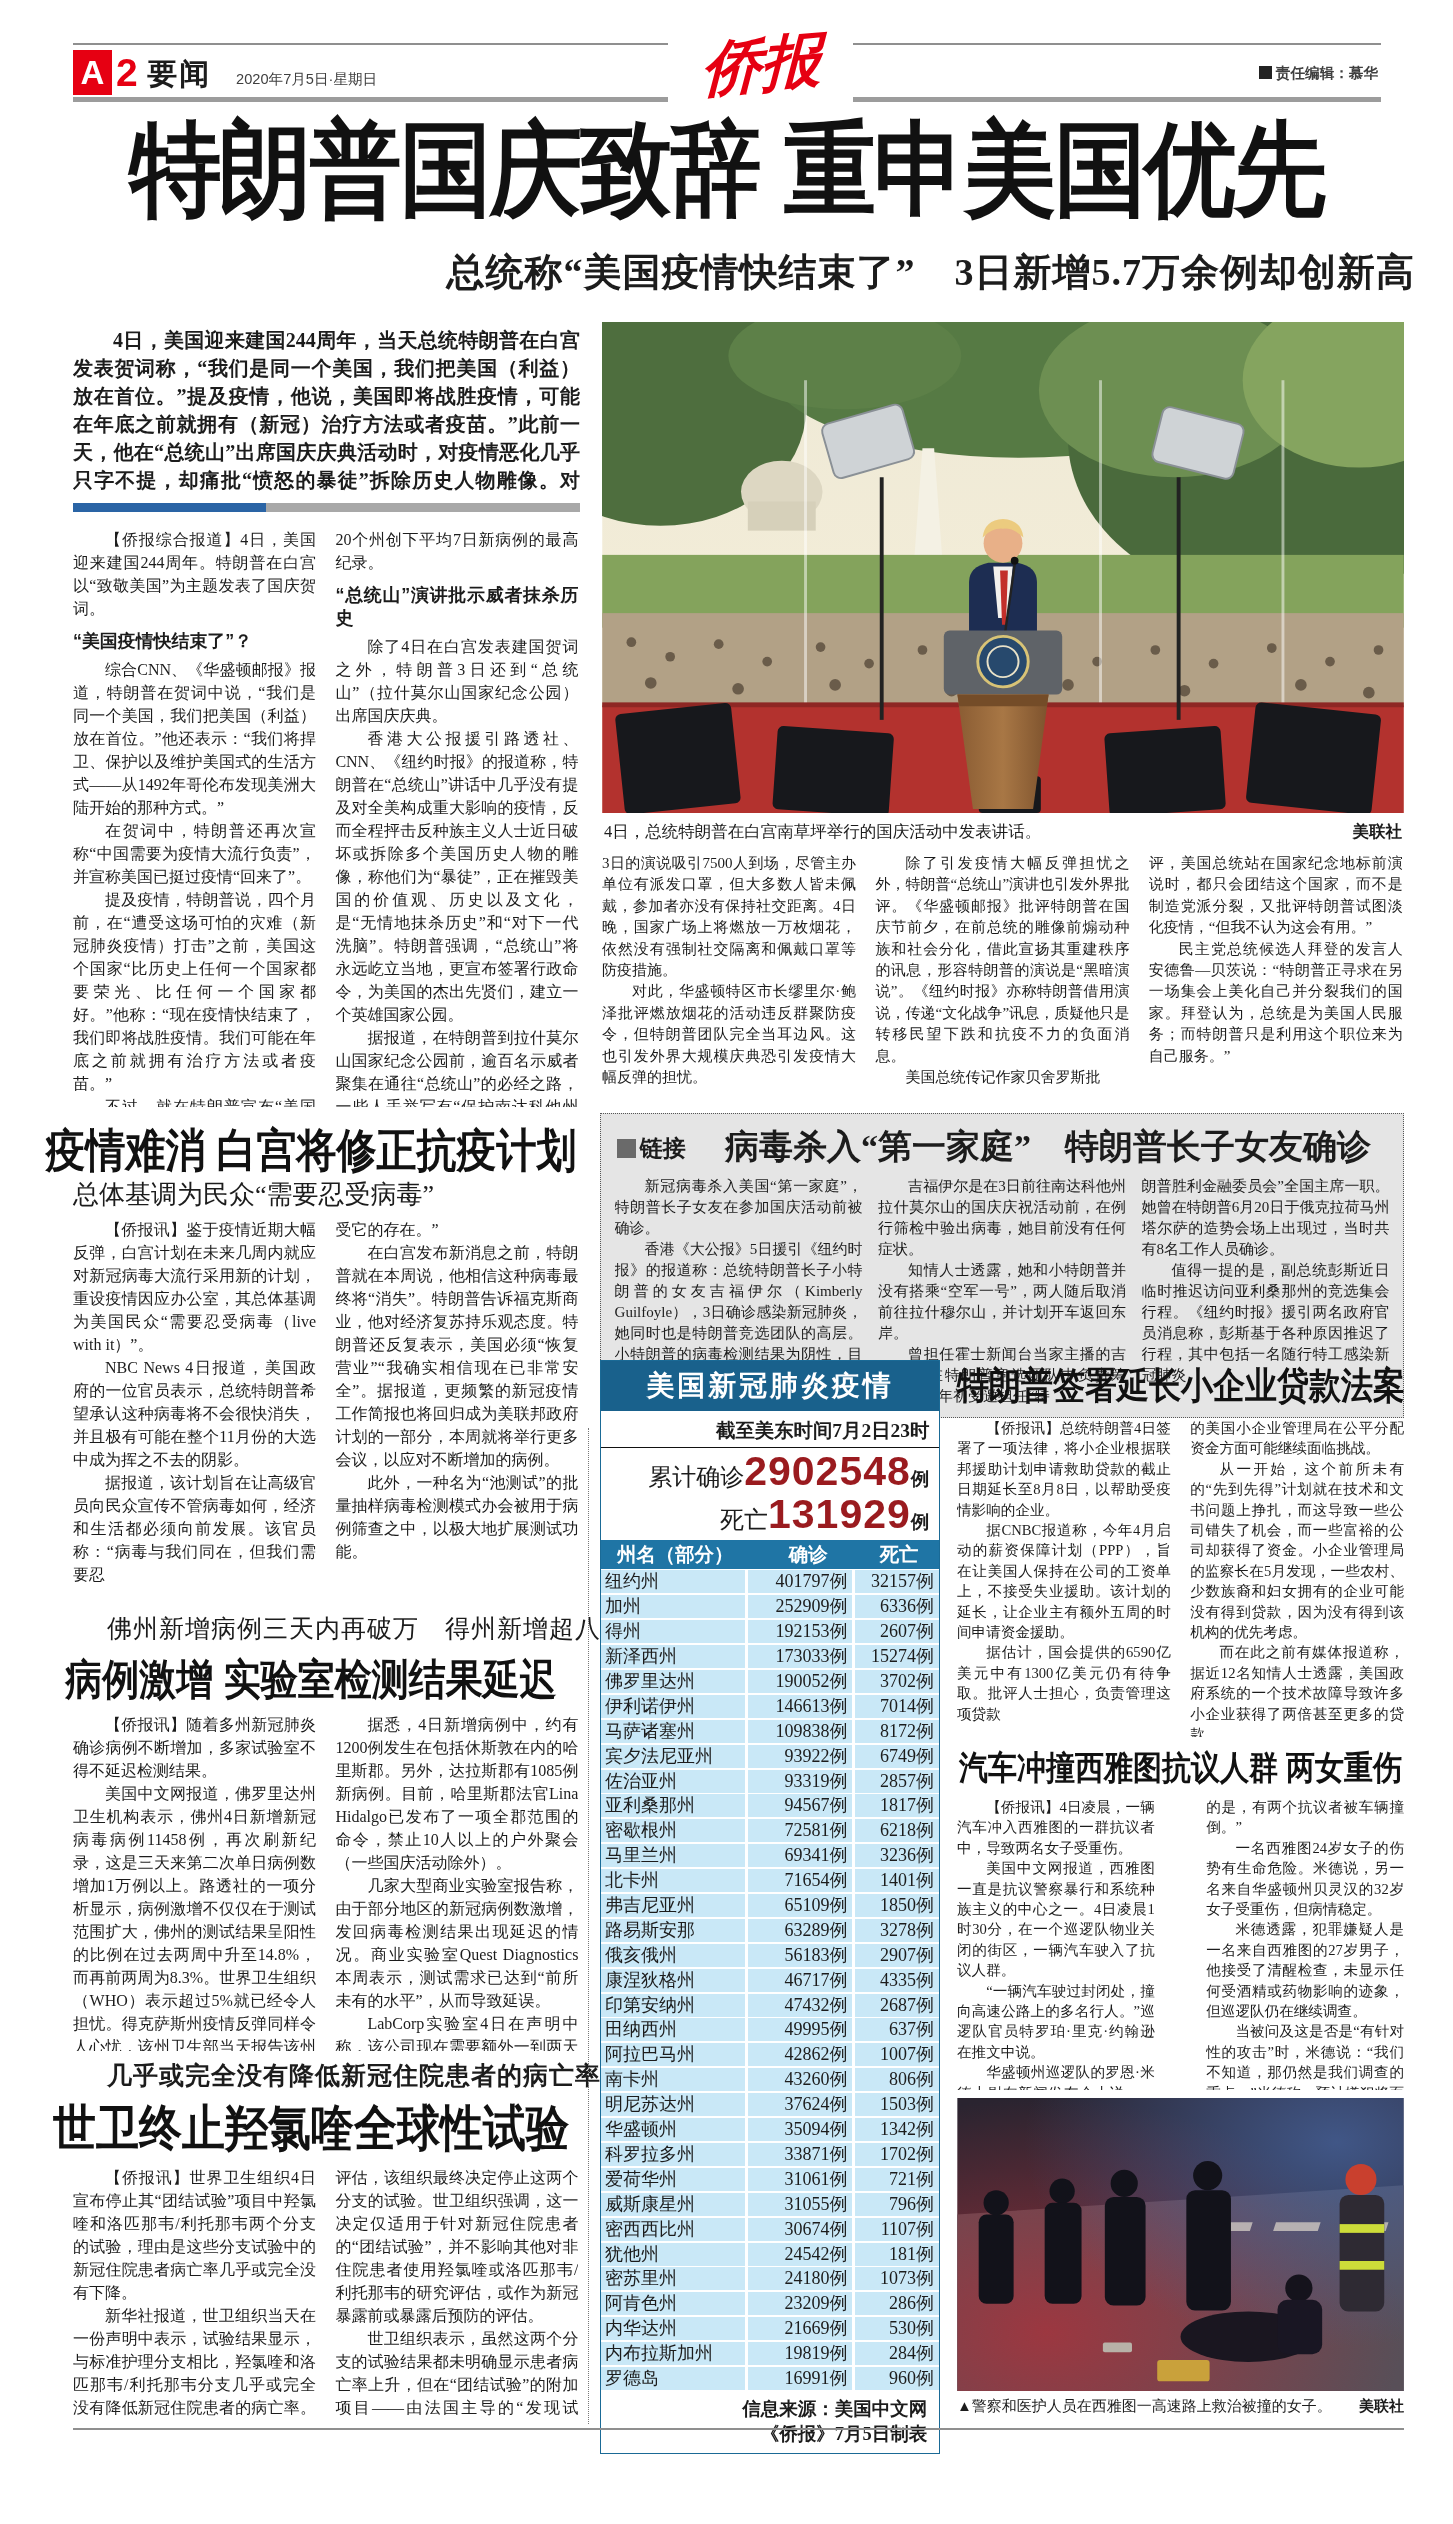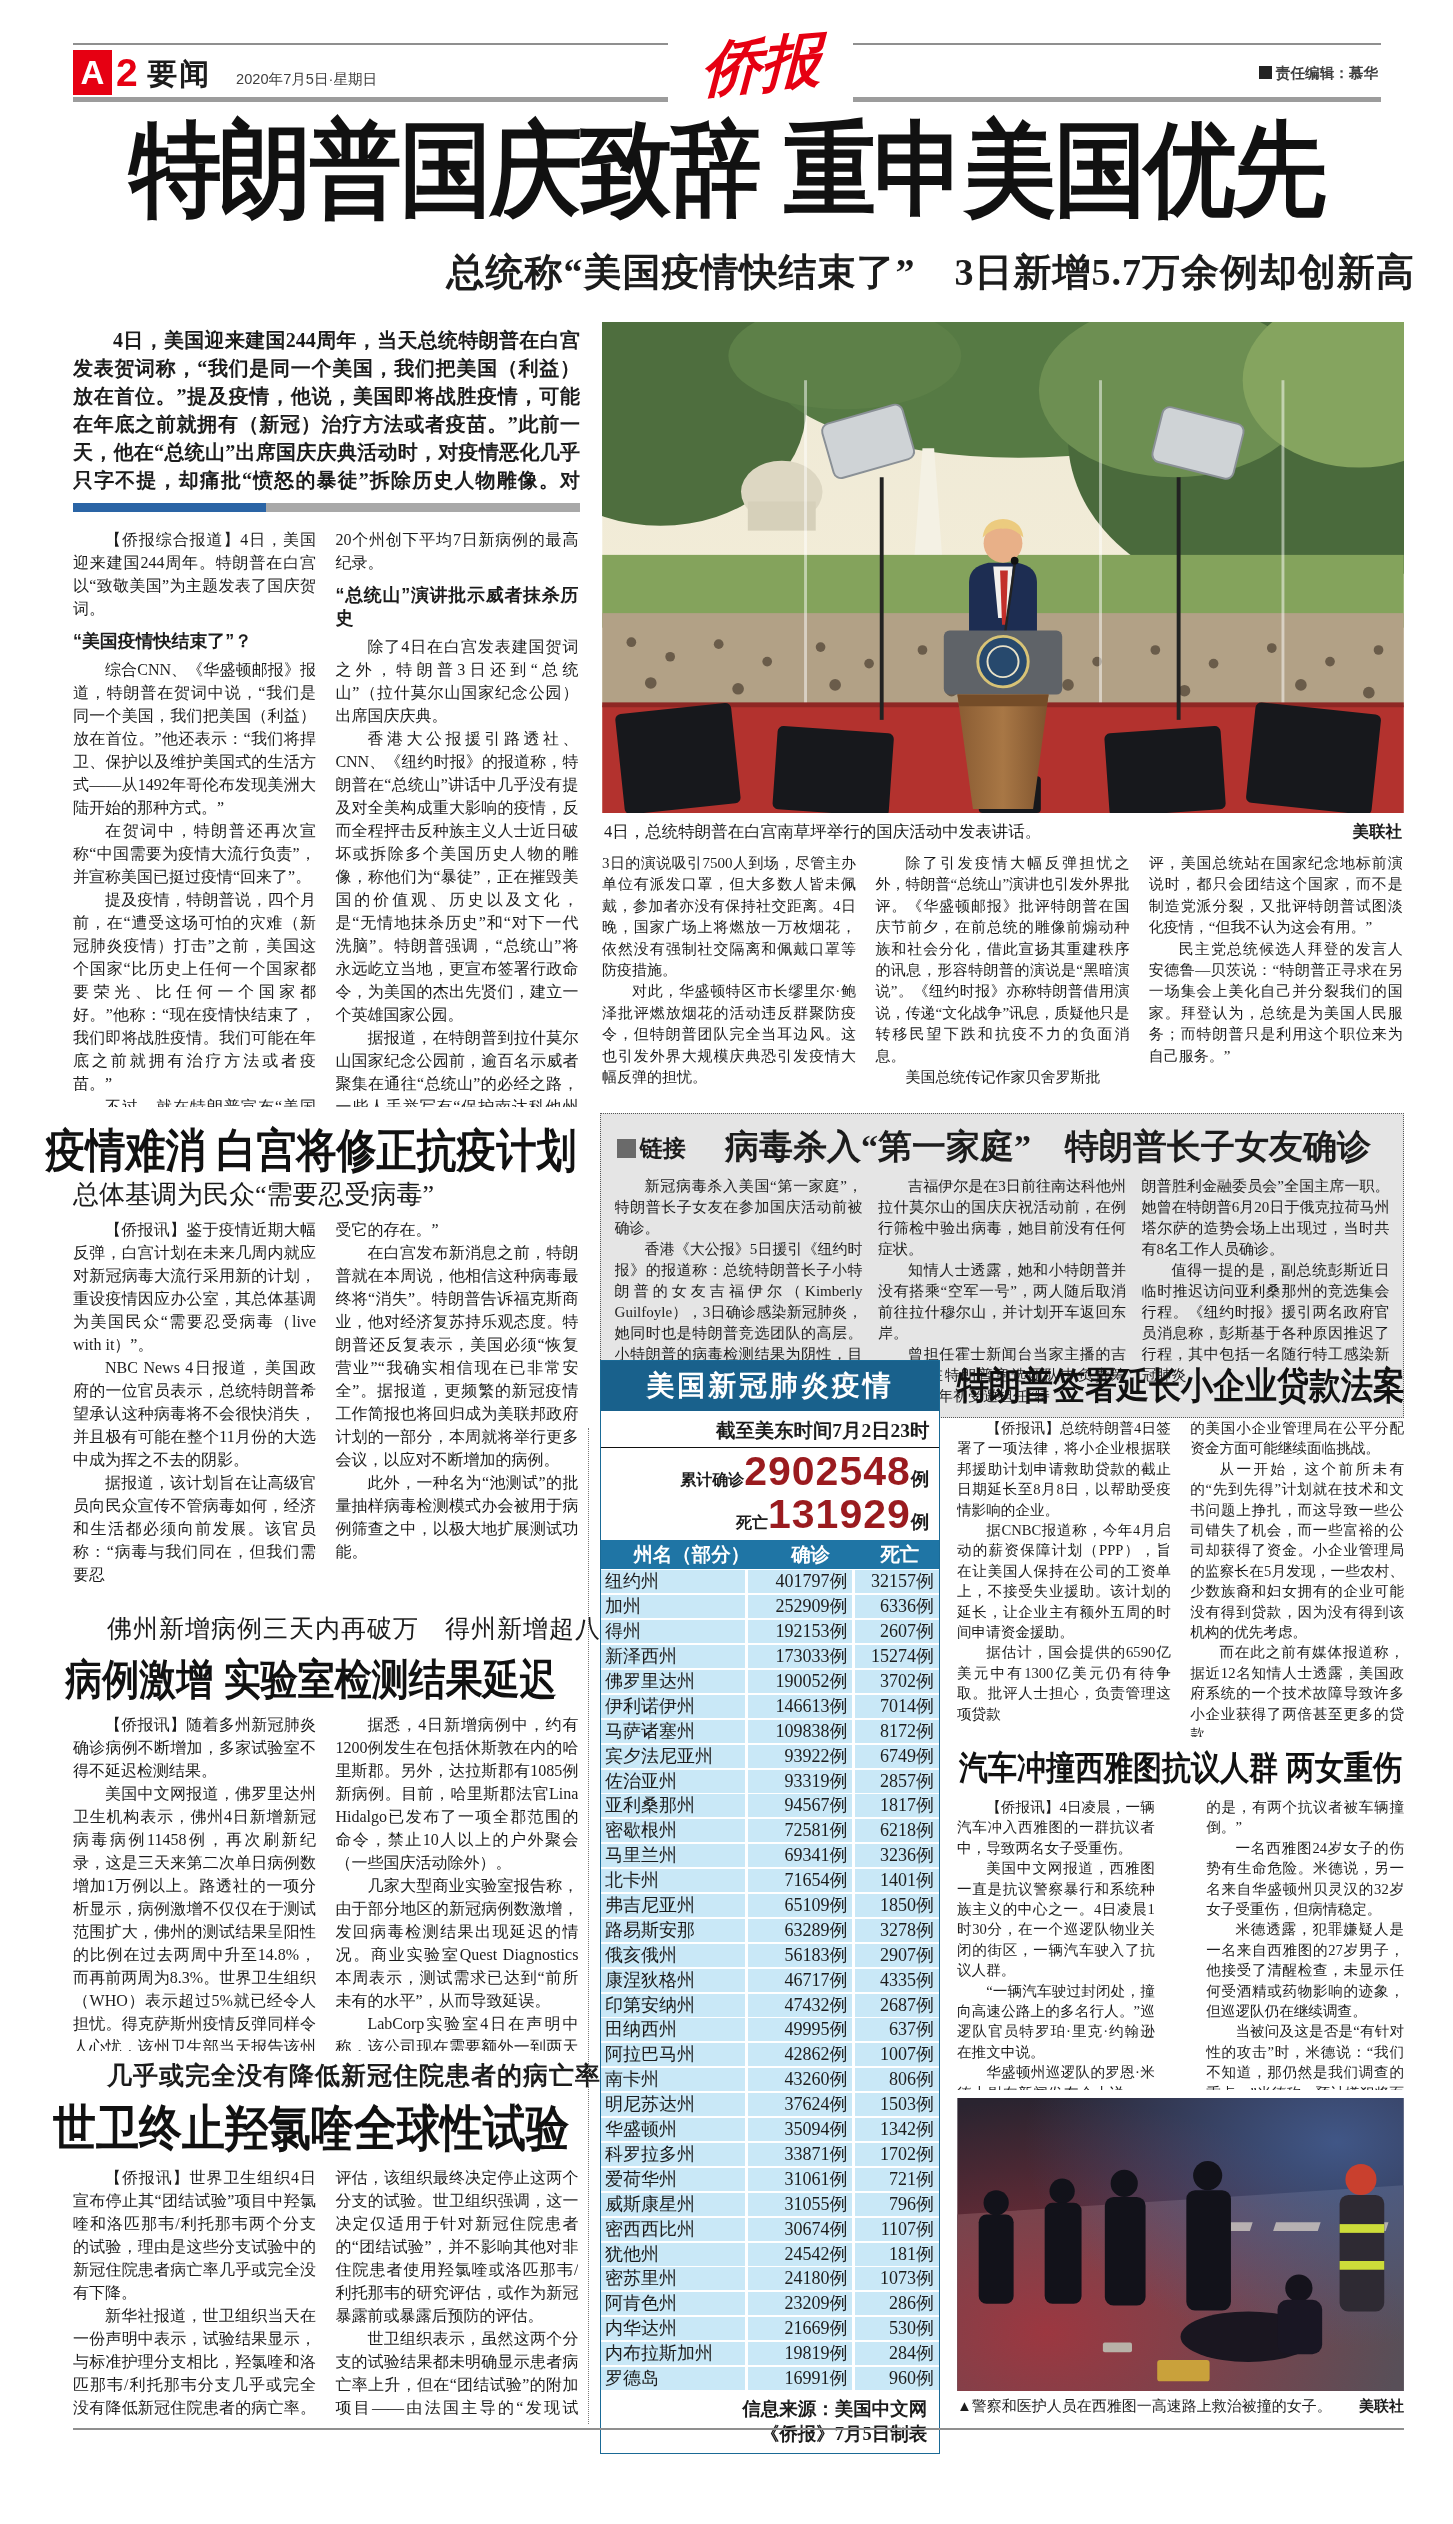--- a/index.html
+++ b/index.html
@@ -51,27 +51,27 @@
   .linklabel{font-family:"Liberation Sans","DejaVu Sans",sans-serif;font-size:23px;font-weight:bold;}
   .linklabel .sq{width:19.4px;height:19.4px;background:#6a6a6a;vertical-align:-1.9px;}
   .linkhl{font-size:34px;font-weight:bold;text-align:center;white-space:nowrap;}
   
   .ctable{border:1.9px solid var(--table_border,#1a6a96);background:#fff;}
   .ctitle{background:var(--table_title_bg,#19618c);color:#fff;font-size:28px;font-weight:bold;
           text-align:center;line-height:50px;letter-spacing:2.9px;}
   .casof{font-size:19.4px;font-weight:bold;text-align:right;padding:5.8px 9.7px 2.9px 0;border-bottom:1.9px solid #111;}
   .cstats{padding:1.9px 9.7px 3.9px 0;text-align:right;}
   .cstat-line{display:flex;justify-content:flex-end;align-items:baseline;}
-  .cstat-label{font-size:16px;font-weight:bold;}
+  .cstat-label{font-size:24px;font-weight:normal;}
   .cstat-num{font-size:41px;font-weight:bold;color:var(--stat_red,#9a1b1f);
              font-family:"Liberation Sans","DejaVu Sans",sans-serif;letter-spacing:1px;line-height:1.05;}
   .cstat-unit{font-size:18.5px;font-weight:bold;}
   .chead{display:flex;background:var(--table_head_bg,#1f75a5);color:#fff;font-weight:bold;font-size:19.4px;
          line-height:29px;}
-  .chead .h1{width:144px;padding-left:22px;text-align:center;}
+  .chead .h1{width:144px;padding-left:16px;}
   .chead .h2{width:105px;text-align:center;}
   .chead .h3{width:82px;text-align:center;}
   .tbody{padding-top:1.9px;}
   .trow{display:flex;margin-bottom:1.9px;}
   .tc{background:var(--table_row_bg,#c9e8f7);height:23px;line-height:23px;font-size:18px;overflow:hidden;}
   .tc.state{width:142px;padding-left:3.9px;margin-right:2.9px;}
   .tc.num{width:101px;text-align:right;padding-right:4.9px;}
   .tc.num+ .tc.num{width:80px;margin-left:2.9px;}
   .csource{text-align:right;font-weight:bold;font-size:18.5px;line-height:25px;padding:4.9px 11.7px 5.8px 0;}
   

